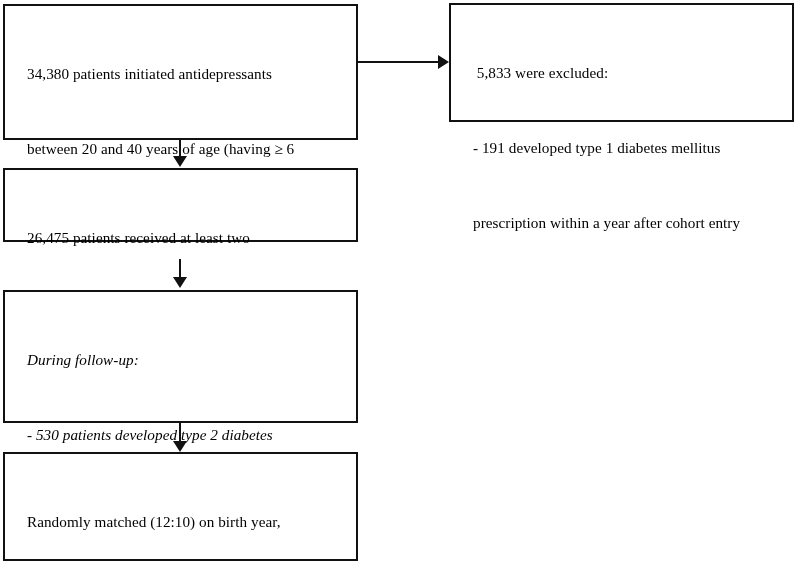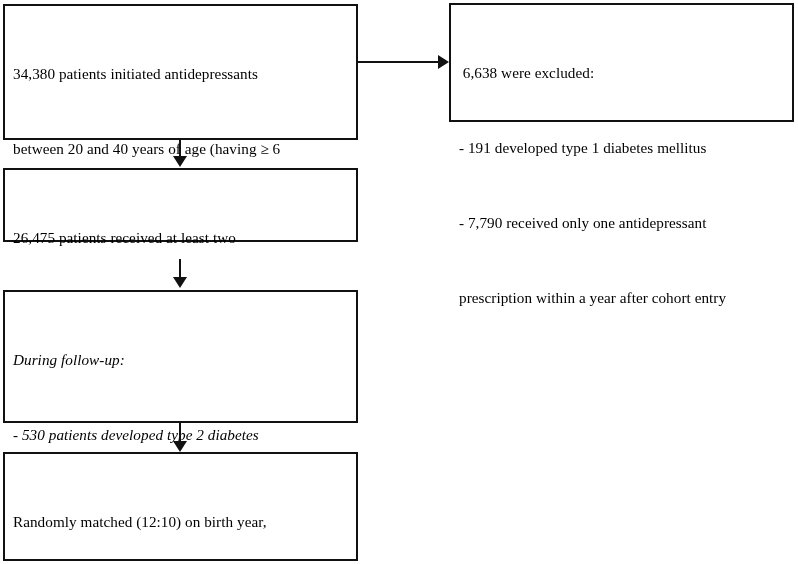--- a/index.html
+++ b/index.html
@@ -14,21 +14,21 @@
     background: #ffffff;
     overflow: hidden;
     font-family: "Liberation Serif", "DejaVu Serif", serif;
     color: #000000;
   }
   .box {
     position: absolute;
     box-sizing: border-box;
     border: 2px solid #111111;
     background: #ffffff;
-    padding: 5px 7px 4px 8px;
+    padding: 5px 7px 4px 22px;
     font-size: 15.2px;
     line-height: 25px;
     color: #000000;
     white-space: pre-wrap;
     letter-spacing: 0.05px;
   }
   .box .line {
     display: block;
     white-space: pre;
   }
@@ -88,23 +88,22 @@
 
   <div class="box" id="box-cohort">
     <span class="line">34,380 patients initiated antidepressants</span>
     <span class="line">between 20 and 40 years of age (having ≥ 6</span>
     <span class="line">months of data before and ≥ 6 months of data</span>
     <span class="line">after cohort entry and having no diabetes at</span>
     <span class="line">cohort entry)</span>
   </div>
 
   <div class="box" id="box-excluded">
-    <span class="line"> 6,638 were excluded:</span>
+    <span class="line"> 5,833 were excluded:</span>
     <span class="line">- 191 developed type 1 diabetes mellitus</span>
-    <span class="line">- 7,790 received only one antidepressant</span>
     <span class="line">prescription within a year after cohort entry</span>
   </div>
 
   <div class="box" id="box-twoplus">
     <span class="line">26,475 patients received at least two</span>
     <span class="line">antidepressant prescriptions within the year</span>
     <span class="line">after cohort entry</span>
   </div>
 
   <div class="box" id="box-followup">

